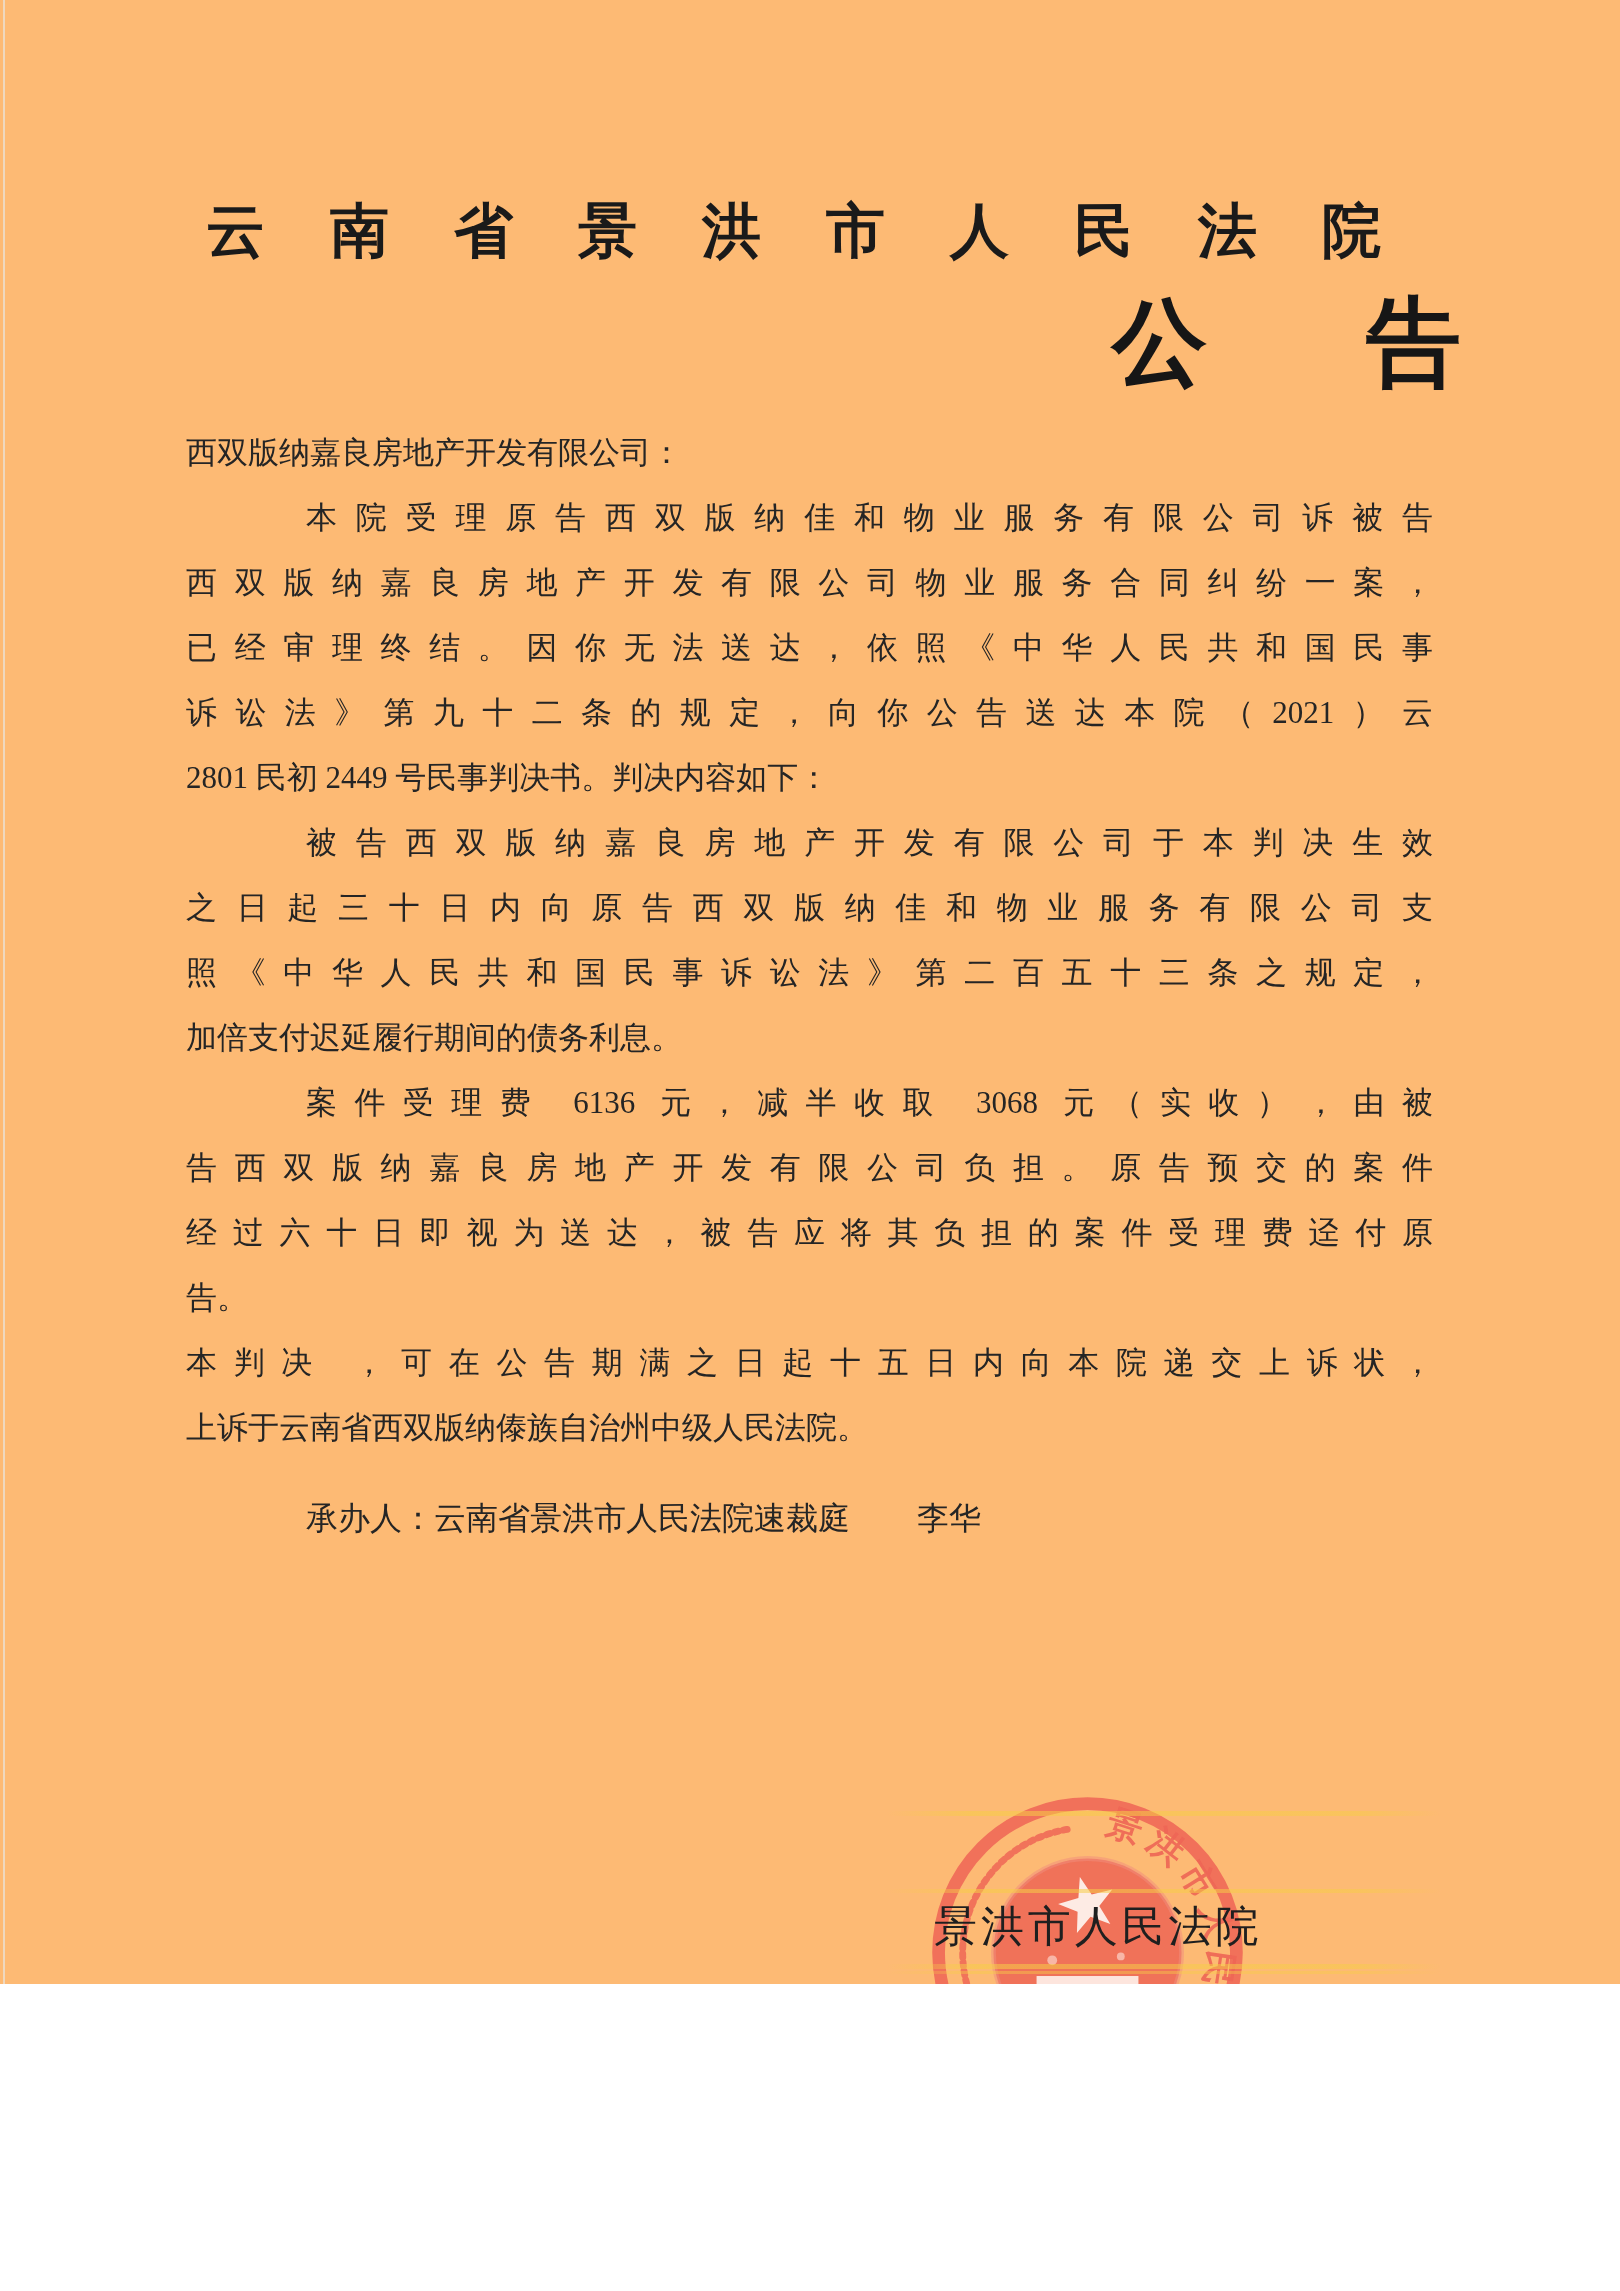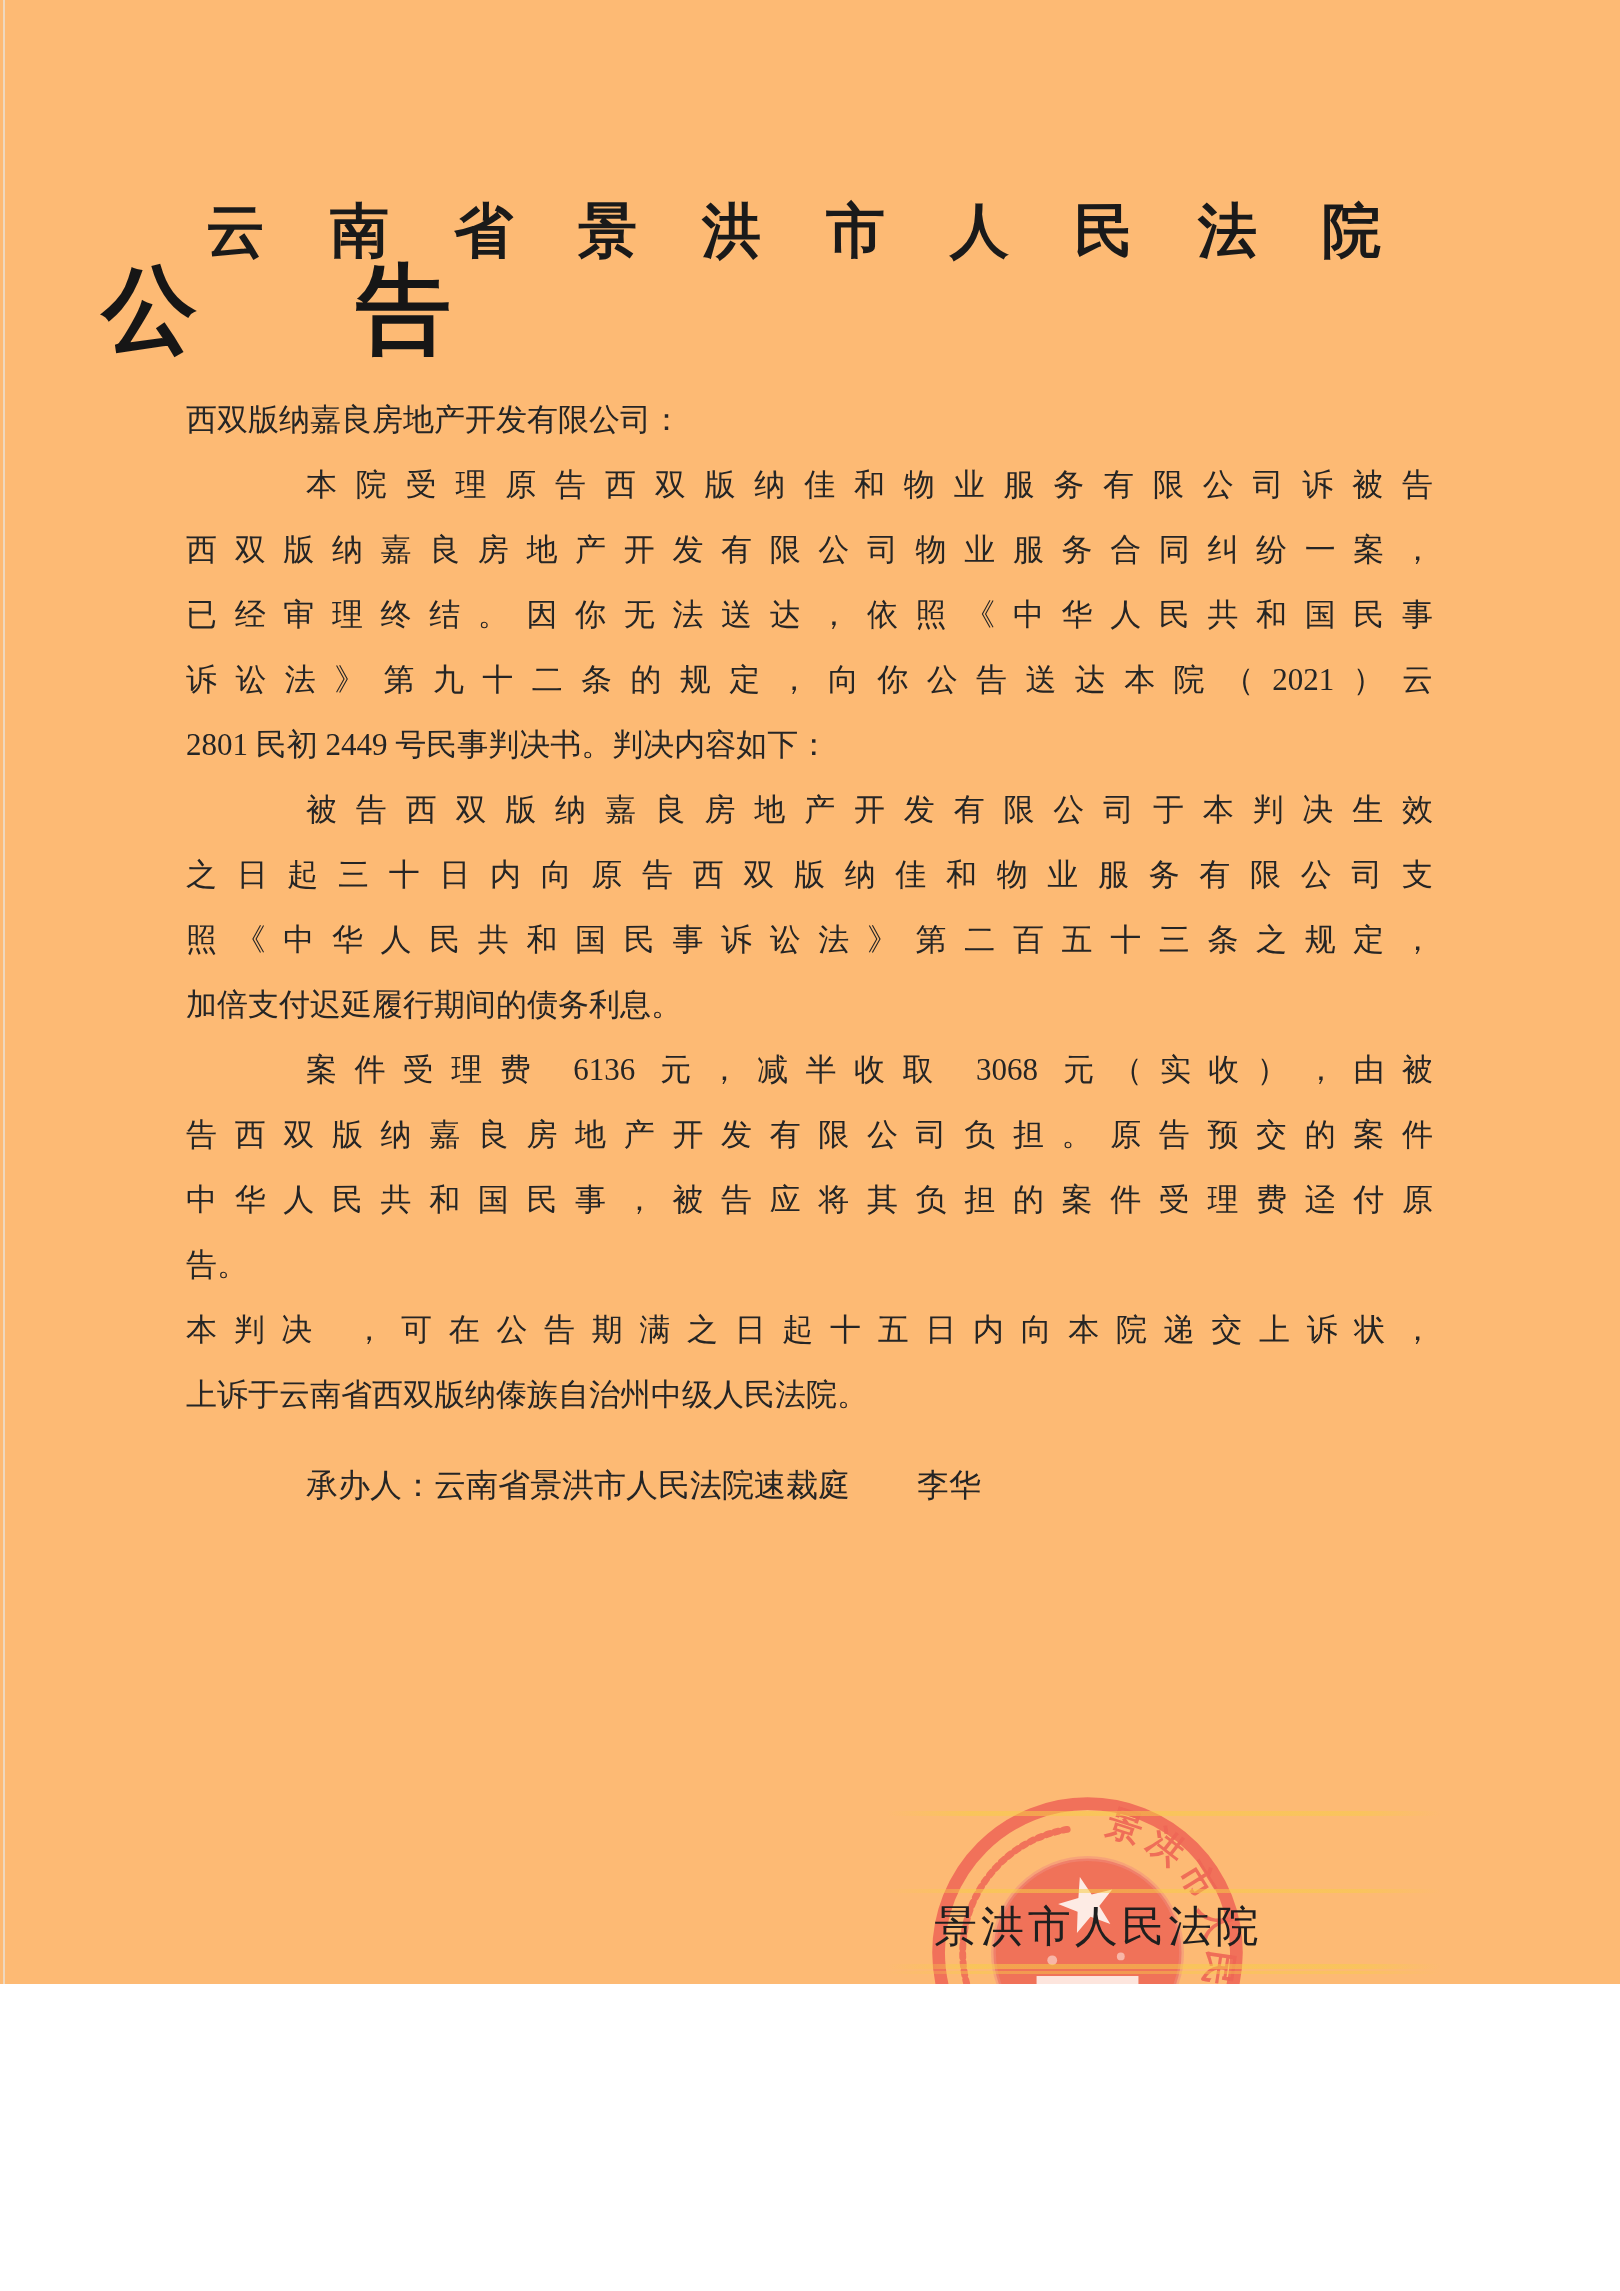--- a/index.html
+++ b/index.html
@@ -15,21 +15,22 @@
     margin:201px 0 0 0;
     text-align:center;
     font-size:59px;line-height:1.05;
     font-weight:bold;
     letter-spacing:65px;
     padding-left:32px;
     color:#1a1a1a;
     white-space:nowrap;
   }
   .doc-title{
-    text-align:left;
+    margin-top:33px;
+    text-align:right;
     font-size:95px;line-height:1.0;
     font-weight:bold;
     letter-spacing:159px;
     padding-left:102px;
     color:#161616;
     white-space:nowrap;
   }
   
   .body-block{
     margin:29px 0 0 186px;
@@ -112,21 +113,21 @@
     <div class="line">西双版纳嘉良房地产开发有限公司物业服务合同纠纷一案，</div>
     <div class="line">已经审理终结。因你无法送达，依照《中华人民共和国民事</div>
     <div class="line">诉讼法》第九十二条的规定，向你公告送达本院（2021）云</div>
     <div class="line plain">2801 民初 2449 号民事判决书。判决内容如下：</div>
     <div class="line ind">被告西双版纳嘉良房地产开发有限公司于本判决生效</div>
     <div class="line">之日起三十日内向原告西双版纳佳和物业服务有限公司支</div>
     <div class="line">照《中华人民共和国民事诉讼法》第二百五十三条之规定，</div>
     <div class="line plain">加倍支付迟延履行期间的债务利息。</div>
     <div class="line ind">案件受理费 6136 元，减半收取 3068 元（实收），由被</div>
     <div class="line">告西双版纳嘉良房地产开发有限公司负担。原告预交的案件</div>
-    <div class="line">中华人民共和国民事，被告应将其负担的案件受理费迳付原</div>
+    <div class="line">经过六十日即视为送达，被告应将其负担的案件受理费迳付原</div>
     <div class="line plain">告。</div>
     <div class="line">本判决 ，可在公告期满之日起十五日内向本院递交上诉状，</div>
     <div class="line plain">上诉于云南省西双版纳傣族自治州中级人民法院。</div>
   </div>
 
   <div class="signature">
     <span>承办人：云南省景洪市人民法院速裁庭</span><span class="judge">李华</span>
   </div>
 
   <div class="seal-name">景洪市人民法院</div>

